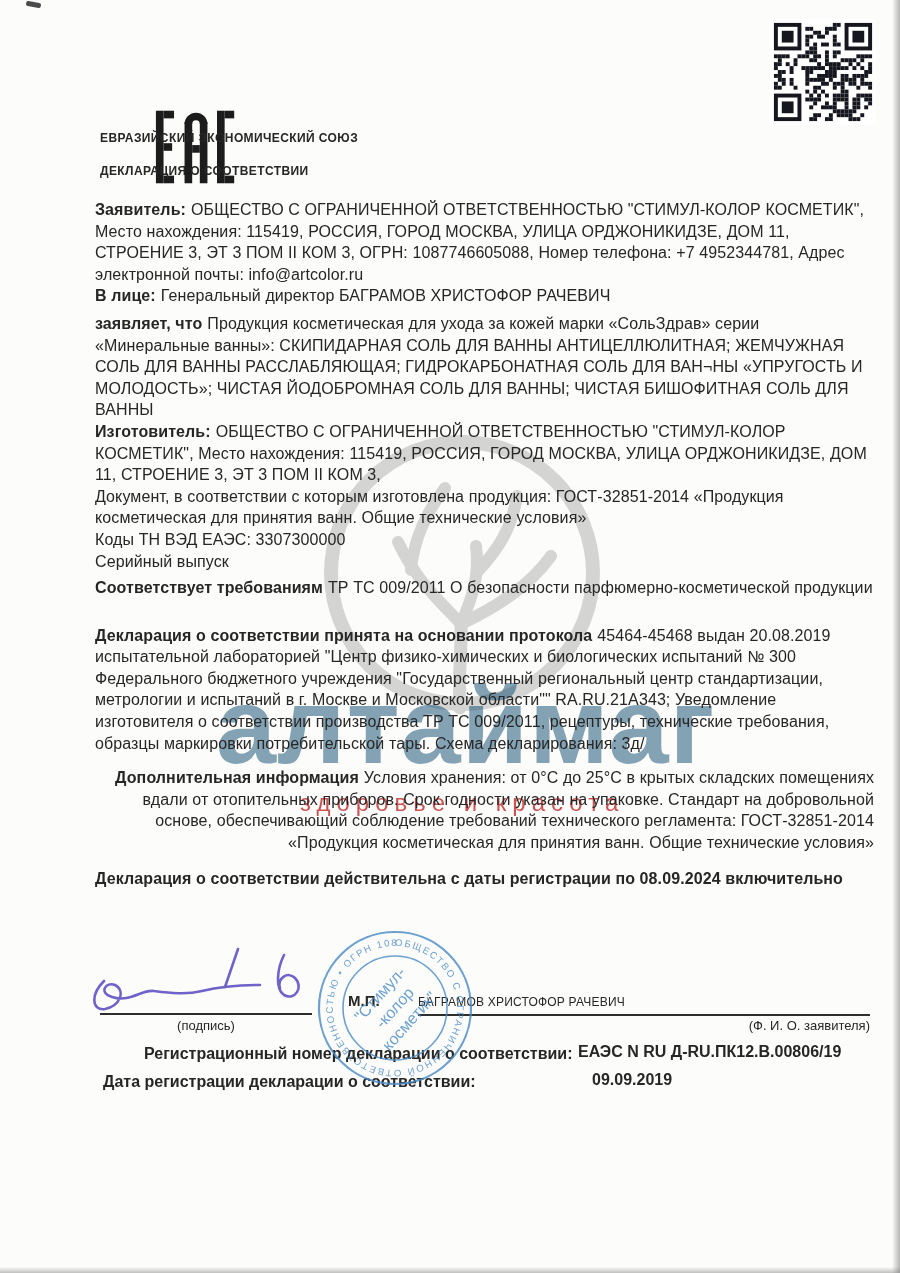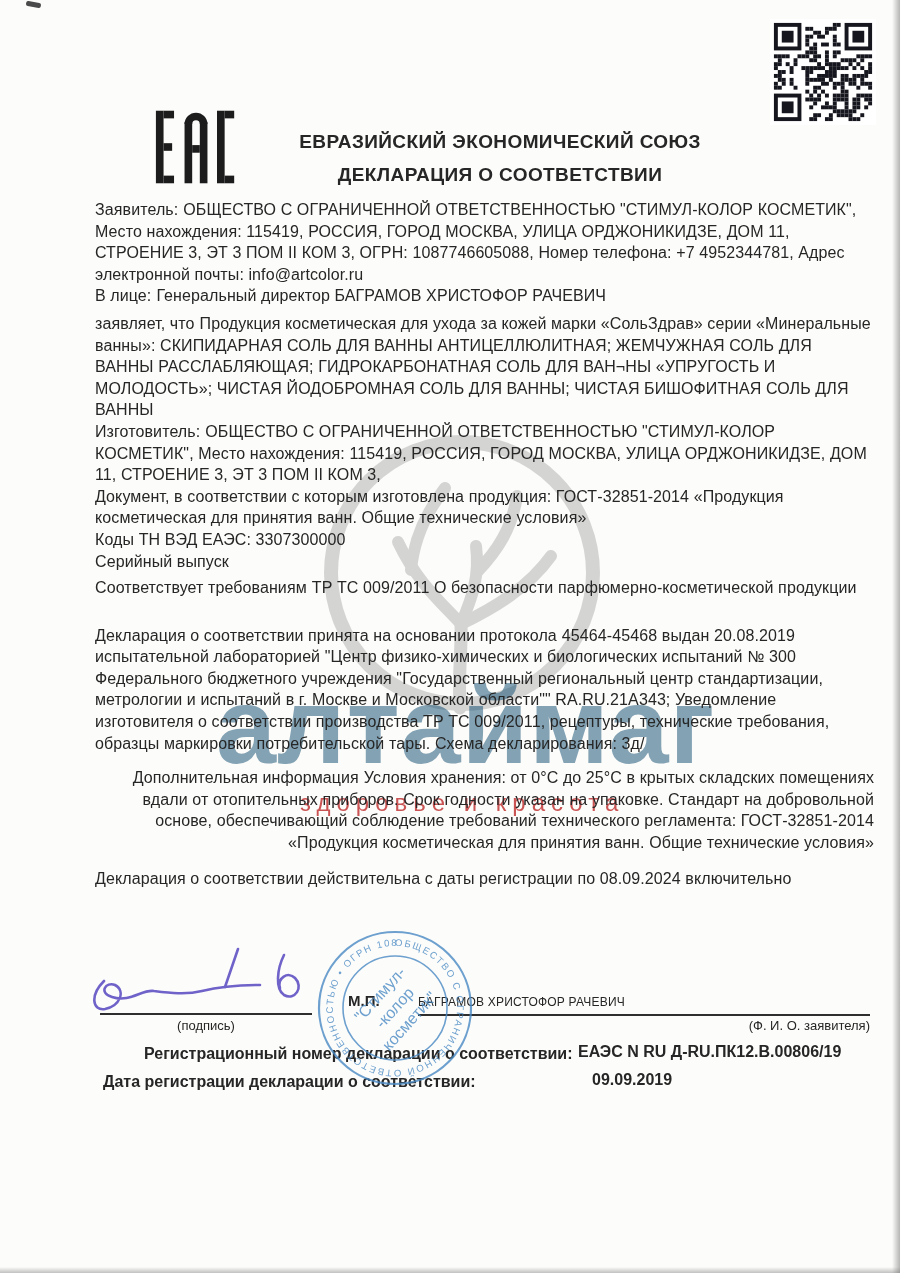--- a/index.html
+++ b/index.html
@@ -14,29 +14,29 @@
          border-radius:2px;transform:rotate(10deg);z-index:6;}
   
   .wm-logo{position:absolute;left:312px;top:428px;z-index:1;opacity:.42;}
   .wm-brand{position:absolute;left:187px;top:672px;z-index:1;font-size:108px;font-weight:bold;
             letter-spacing:1px;color:#0c4a6e;opacity:.5;line-height:1;white-space:nowrap;margin-left:29px;}
   .wm-tagline{position:absolute;left:300px;top:789px;width:320px;z-index:1;text-align:center;
               font-size:24px;letter-spacing:6px;color:#b91c1c;opacity:.75;white-space:nowrap;}
   
   .eac{position:absolute;left:154px;top:106px;z-index:2;}
   .qr{position:absolute;left:770px;top:18px;z-index:2;}
-  .title{position:absolute;left:100px;width:800px;text-align:center;font-weight:bold;
-         font-size:19px;letter-spacing:.4px;z-index:2;}
+  .title{position:absolute;left:100px;width:800px;font-weight:bold;
+         font-size:12px;letter-spacing:.4px;z-index:2;}
   .t1{top:131px;}
   .t2{top:164px;}
   
   .bodytext{position:absolute;left:95px;top:199px;width:779px;font-size:16px;
             line-height:21.6px;letter-spacing:.1px;z-index:2;}
   .para{margin:0;}
-  .lbl{font-weight:normal;margin-right:5px;}
+  .lbl{font-weight:bold;margin-right:5px;}
   .lbl:empty{margin-right:0;}
   .p3{margin-top:6px;}
   .p8{margin-top:5px;}
   .p9{margin-top:26px;}
   .p10{margin-top:13px;text-align:right;}
   .p11{margin-top:14px;}
   .p11 .lbl{margin-right:0;}
   
   .sign{position:absolute;left:88px;top:943px;z-index:3;}
   .sig-line{position:absolute;left:100px;top:1013px;width:212px;border-top:2px solid #2e2e2e;z-index:2;}

